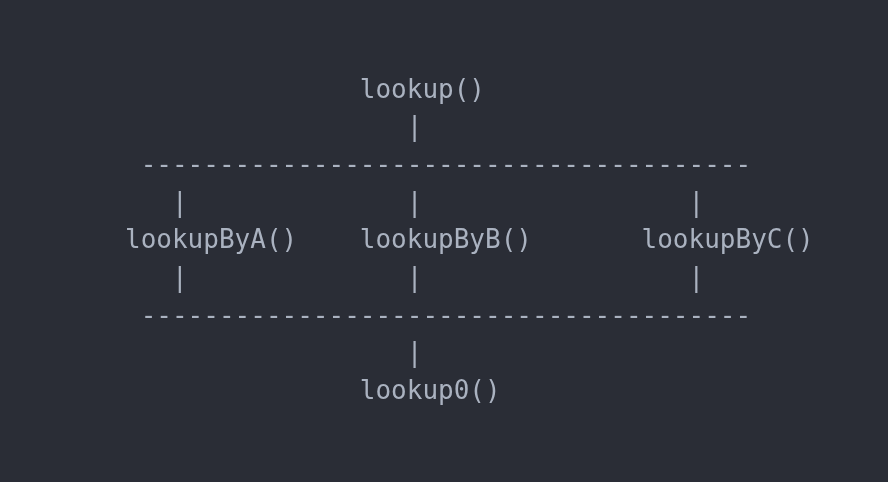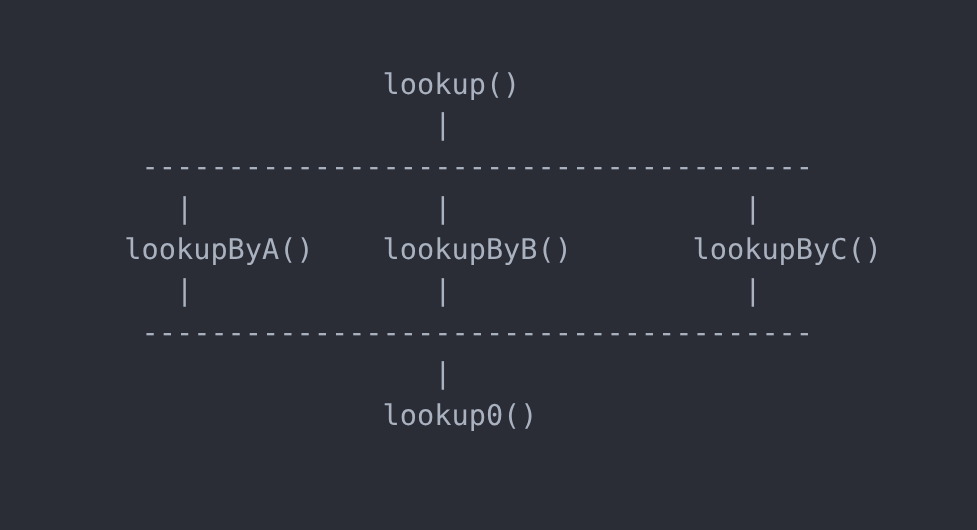--- a/index.html
+++ b/index.html
@@ -15,21 +15,21 @@
     font-family: "DejaVu Sans Mono", "Liberation Mono", monospace;
   }
   .screen {
     position: absolute;
     inset: 0;
   }
   pre.ascii-art {
     position: absolute;
     left: 113px;
     top: 58.5px;           
-    margin: 0;
+    margin: 12px;
     padding: 0;
     font-family: "DejaVu Sans Mono", "Liberation Mono", monospace;
     font-size: 26px;
     line-height: 37.7px;
     letter-spacing: 0;
     color: #aab2c0;
     background: transparent;
     white-space: pre;
   }
 </style>

